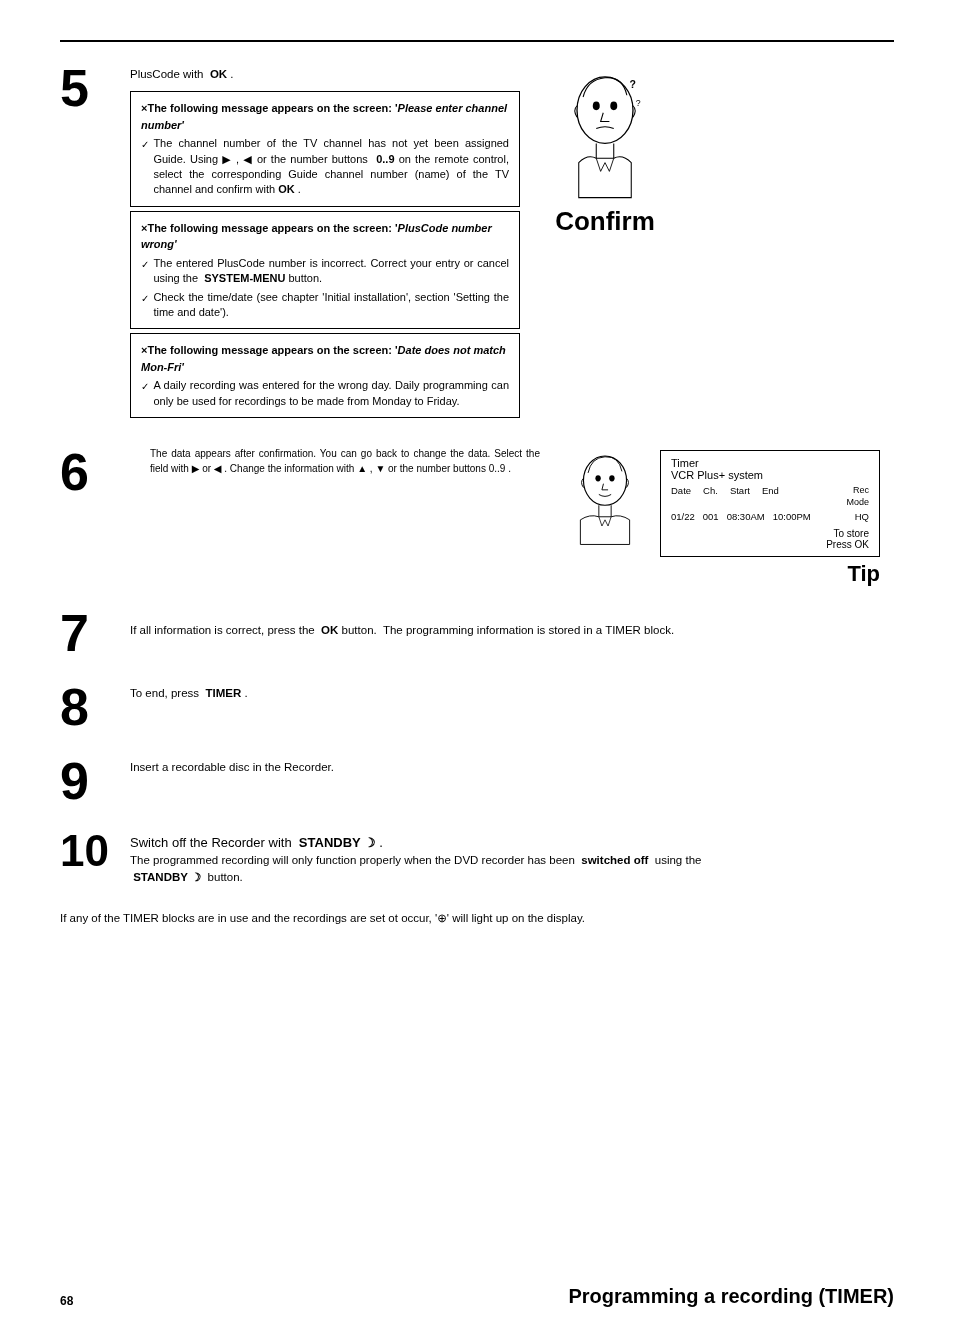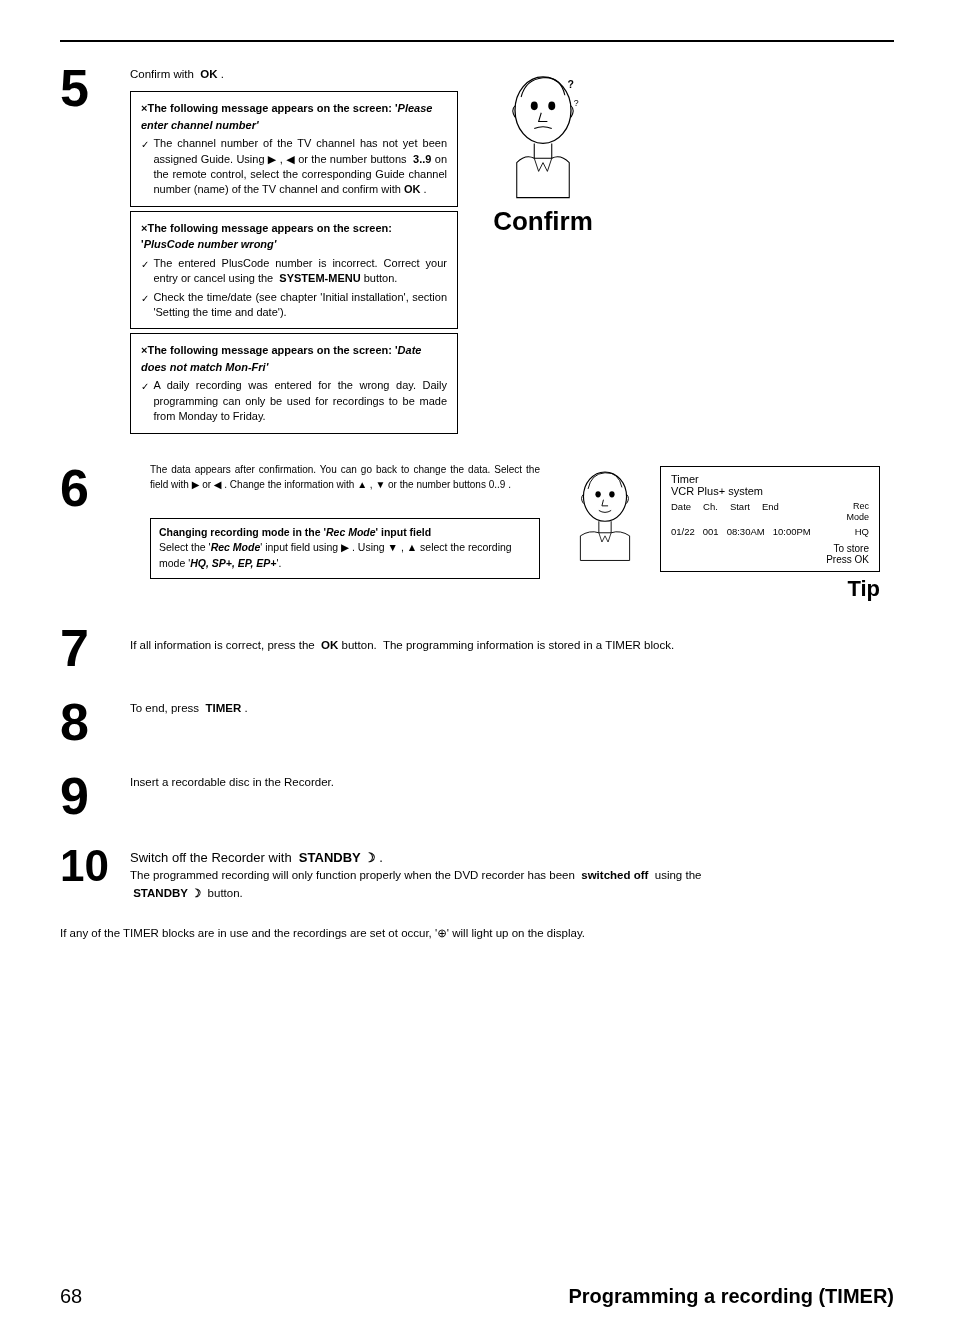--- a/index.html
+++ b/index.html
@@ -51,21 +51,21 @@
       text-align: justify;
     }
 
     
     .info-box {
       border: 1px solid #000;
       padding: 8px 10px;
       margin-bottom: 4px;
       font-size: 11px;
       line-height: 1.5;
-      width: 328px;
+      width: 390px;
     }
 
     .info-box .msg-header {
       font-weight: bold;
       font-size: 11px;
     }
 
     .info-box .msg-header .italic-bold {
       font-style: italic;
       font-weight: bold;
@@ -181,22 +181,22 @@
       position: absolute;
       bottom: 30px;
       left: 60px;
       right: 60px;
       display: flex;
       justify-content: space-between;
       align-items: flex-end;
     }
 
     .page-number {
-      font-size: 20px;
-      font-weight: normal;
+      font-size: 12px;
+      font-weight: bold;
       text-align: center;
     }
 
     .page-title {
       font-size: 20px;
       font-weight: bold;
     }
 
     
     .timer-note {
@@ -209,31 +209,31 @@
 <body>
 
 <div class="page-container">
   <div class="top-rule"></div>
 
   <div class="step5-row">
     <div class="step5-left">
       <div class="step-number">5</div>
       <div class="step-content">
         <p style="margin-bottom:8px;">
-          <span>Confirm with</span>
+          <span>PlusCode with</span>
           &nbsp;<span><strong>OK</strong></span>&nbsp;.
         </p>
 
         <div class="info-box">
           <div class="msg-header">
             <span>×The following message appears on the screen: '<span class="italic-bold">Please enter channel number'</span></span>
           </div>
           <div class="check-item">
             <span class="checkmark">✓</span>
-            <span class="check-text">The channel number of the TV channel has not yet been assigned Guide. Using ▶ ,  ◀ or the number buttons &nbsp;<strong>3..9</strong> on the remote control, select the corresponding Guide channel number (name) of the TV channel and confirm with  <strong>OK</strong> .</span>
+            <span class="check-text">The channel number of the TV channel has not yet been assigned Guide. Using ▶ ,  ◀ or the number buttons &nbsp;<strong>0..9</strong> on the remote control, select the corresponding Guide channel number (name) of the TV channel and confirm with  <strong>OK</strong> .</span>
           </div>
         </div>
 
         <div class="info-box">
           <div class="msg-header">
             <span>×The following message appears on the screen: '<span class="italic-bold">PlusCode number wrong'</span></span>
           </div>
           <div class="check-item">
             <span class="checkmark">✓</span>
             <span class="check-text">The entered PlusCode number is incorrect. Correct your entry or cancel using the &nbsp;<strong>SYSTEM-MENU</strong> button.</span>
@@ -288,28 +288,20 @@
     </div>
   </div>
 
   <div class="step6-row">
     <div style="min-width:70px;">
       <div class="step-number">6</div>
     </div>
     <div class="step6-left">
       <p style="font-size:10px; line-height:1.5; text-align:justify; margin-bottom:26px;">The data appears after confirmation. You can go back to change the data. Select the field with ▶ or ◀ . Change the information with ▲ ,  ▼ or the number buttons  0..9 .</p>
 
-      <div class="tip-content-box">
-        <div class="tip-header">
-          <span>Changing recording mode in the '<span class="italic-bold">Rec Mode</span>' input field</span>
-        </div>
-        <div style="font-size:10.5px; line-height:1.5;">
-          Select the '<span class="italic-bold">Rec Mode</span>' input field using ▶ . Using ▼ , ▲ select the recording mode '<span class="italic-bold">HQ, SP+, EP, EP+</span>'.
-        </div>
-      </div>
     </div>
 
     <div style="display:flex; flex-direction:column; align-items:flex-start; min-width:230px;">
 
       <div style="display:flex; align-items:flex-start; gap:10px;">
         <svg class="face-small-svg" viewBox="0 0 100 130">
 
           <ellipse cx="50" cy="45" rx="28" ry="32" fill="none" stroke="#000" stroke-width="1.5"></ellipse>
 
           <path d="M28,35 Q32,15 50,14 Q68,13 72,33" fill="none" stroke="#000" stroke-width="1.2"></path>

